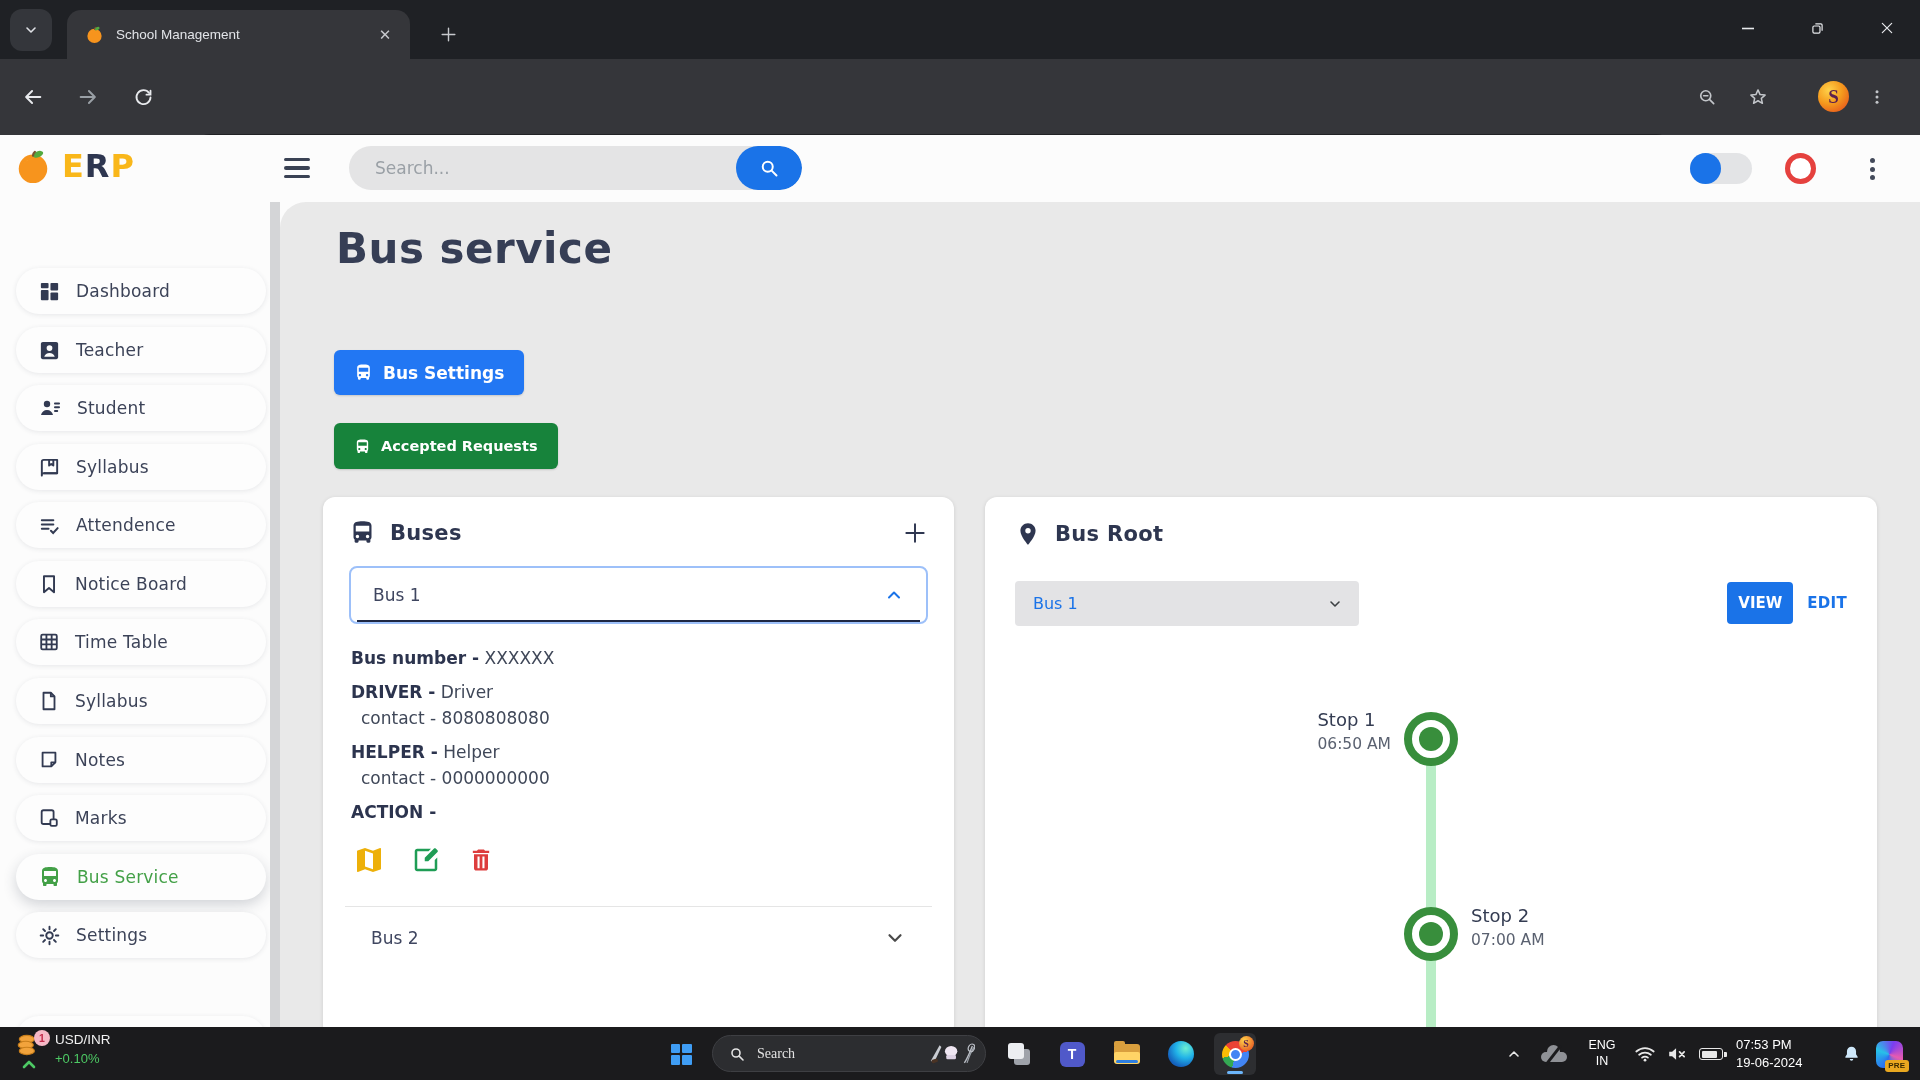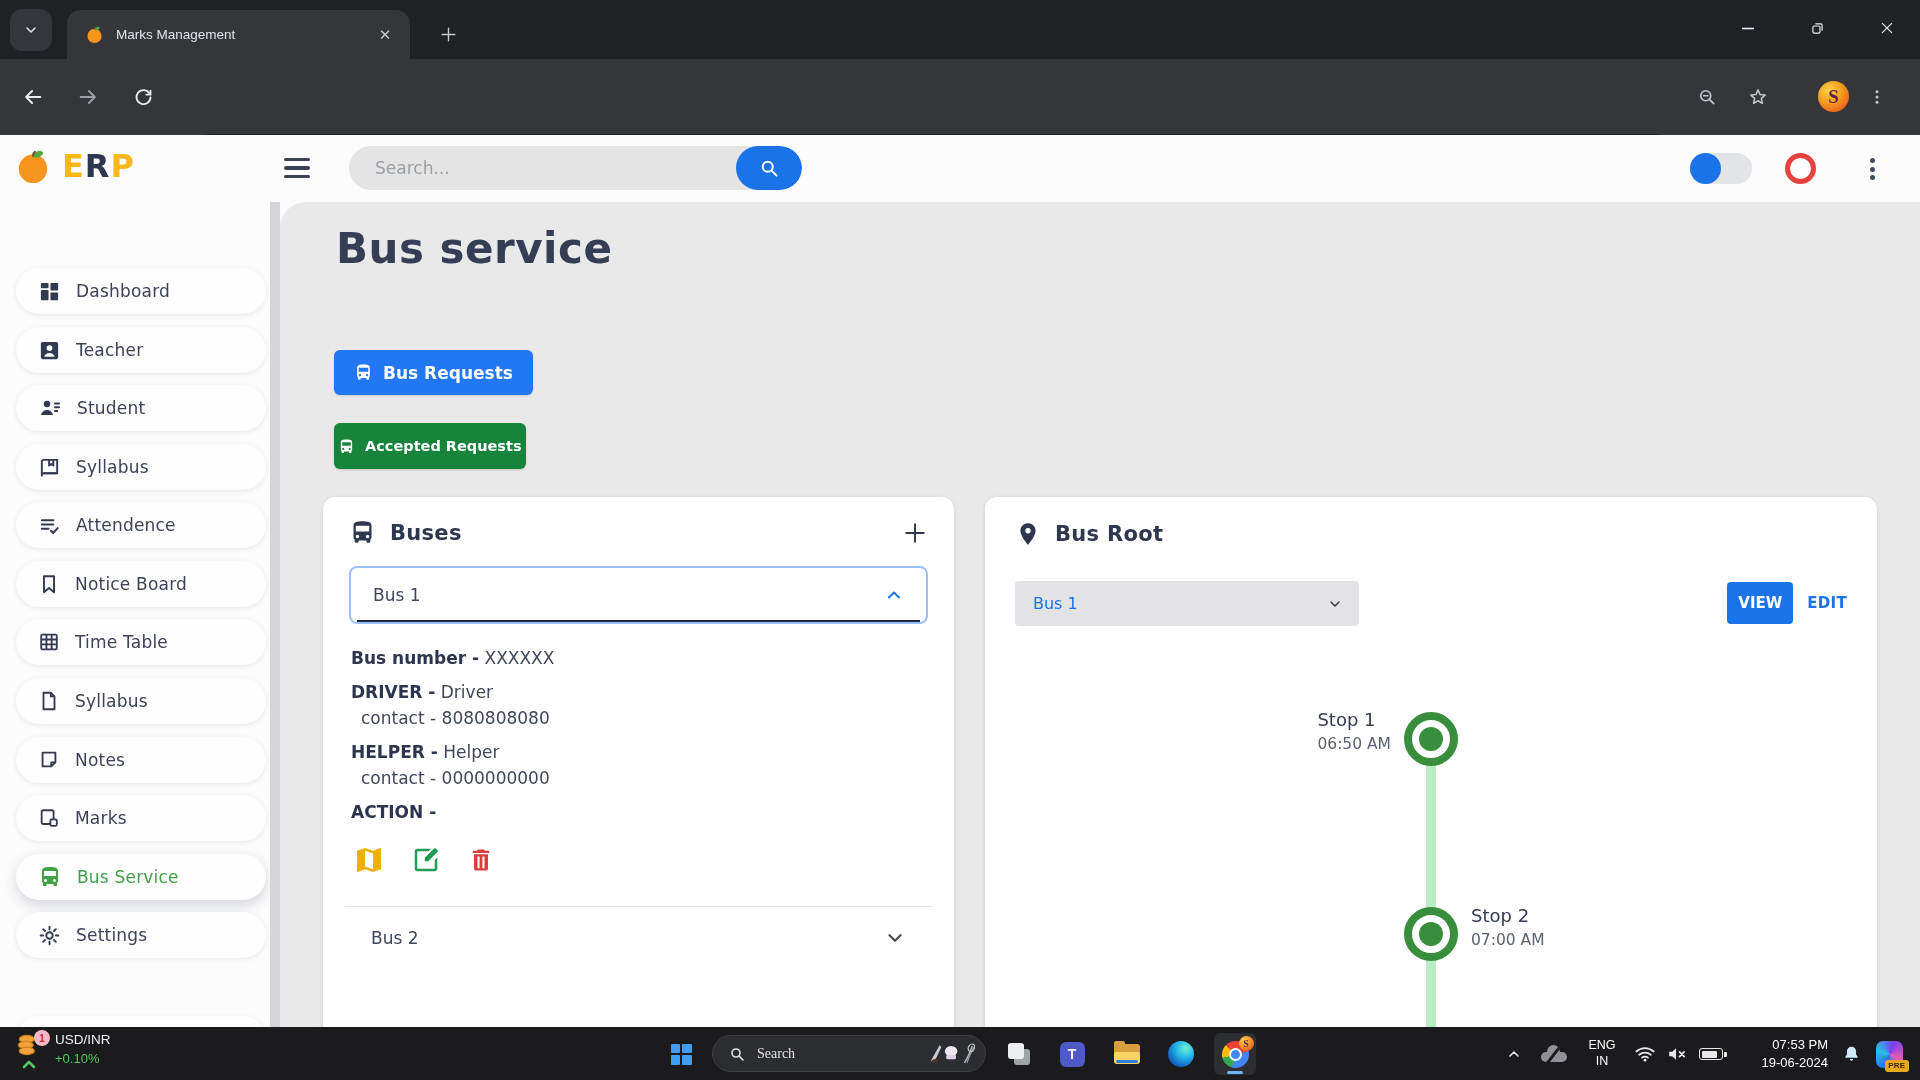--- a/index.html
+++ b/index.html
@@ -75,21 +75,21 @@
   #sb-scroll { position:absolute; right:0; top:0; width:10px; height:825px; background:#d4d5d7; }
 
   
   #main { position:absolute; left:280px; top:67px; width:1640px; height:825px; background:#e9e9e9;
     border-top-left-radius:26px; overflow:hidden; font-family:"DejaVu Sans", sans-serif; }
   #page-title { position:absolute; left:56px; top:22px; font-size:42px; font-weight:700; color:#363e55;
     letter-spacing:.5px; }
   .pill-btn { position:absolute; display:inline-flex; align-items:center; gap:10px; border-radius:6px;
     color:#fff; font-weight:700; cursor:pointer; box-shadow:0 1px 2px rgba(0,0,0,.15); }
   #btn-bus-req { left:54px; top:148px; height:45px; padding:0 20px; background:#2277f3; font-size:17px; }
-  #btn-acc-req { left:54px; top:221px; height:46px; padding:0 4px; background:#17833b; font-size:14.5px; }
+  #btn-acc-req { left:54px; top:221px; height:46px; padding:0 20px; background:#17833b; font-size:14.5px; }
 
   
   #buses-card { position:absolute; left:43px; top:295px; width:631px; height:540px; background:#fff;
     border-radius:12px; box-shadow:0 1px 4px rgba(0,0,0,.12); padding:22px 26px 0; }
   .card-head { display:flex; align-items:center; color:#2e3650; }
   .card-head .ct { font-size:21px; font-weight:600; margin-left:14px; flex:1; letter-spacing:.3px; }
   #acc-bus1 { margin-top:20px; height:58px; border:2px solid #9dc0f9; border-radius:8px; position:relative;
     display:flex; align-items:center; padding:0 22px; cursor:pointer; }
   #acc-bus1::after { content:""; position:absolute; left:6px; right:6px; bottom:0; height:2.5px;
     background:#1d2742; }
@@ -181,21 +181,21 @@
     background:#6cb5f9; }
   .tray-btn { position:absolute; top:10px; height:34px; display:flex; align-items:center;
     justify-content:center; cursor:pointer; }
   #tr-chev { left:1500px; width:28px; }
   #tr-cloud { left:1538px; width:32px; }
   #tr-lang { left:1582px; width:40px; flex-direction:column; font-size:12.5px; line-height:1.25; color:#fff;
     text-align:center; }
   #tr-wifi { left:1630px; width:30px; }
   #tr-vol { left:1662px; width:30px; }
   #tr-batt { left:1694px; width:34px; }
-  #tr-clock { left:1736px; width:92px; flex-direction:column; align-items:flex-end; color:#fff;
+  #tr-clock { left:1736px; width:92px; flex-direction:column; align-items:flex-start; color:#fff;
     font-size:13px; line-height:1.4; }
   #tr-bell { left:1836px; width:30px; }
   #tr-copilot { left:1872px; width:34px; }
   #copilot-ic { position:relative; width:27px; height:27px; border-radius:7px;
     background:conic-gradient(from 200deg, #2b6df0, #27c2e8, #7a3df0, #e85bb0, #2b6df0); }
   #copilot-pre { position:absolute; right:-6px; bottom:-4px; background:#e9a820; color:#3a2a00;
     font-size:8px; font-weight:bold; padding:1.5px 3px; border-radius:3px; letter-spacing:.3px; }
   .batt { position:relative; width:24px; height:12px; border:1.5px solid #e8e8e8; border-radius:3px; }
   .batt::after { content:""; position:absolute; right:-4.5px; top:2.5px; width:2.5px; height:5px;
     background:#e8e8e8; border-radius:0 1px 1px 0; }
@@ -382,21 +382,21 @@
 <div id="tabstrip">
   <div id="tab-search-btn">
     <svg class="ic" width="16" height="16">
         <use href="#i-chev"></use>
       </svg>
   </div>
   <div id="active-tab">
     <svg class="ic" width="19" height="19">
         <use href="#i-orange"></use>
       </svg>
-    <span id="tab-title">Marks Management</span>
+    <span id="tab-title">School Management</span>
     <span id="tab-close">✕</span>
   </div>
   <div id="newtab-btn">
     <svg class="ic" width="19" height="19">
         <use href="#i-plus"></use>
       </svg>
   </div>
   <div class="wctl" id="win-min">
     <svg class="ic" width="16" height="16">
         <path d="M2 8.5h12" stroke="#e8eaed" stroke-width="1.6"></path>
@@ -571,21 +571,21 @@
     <div id="sb-scroll"></div>
   </div>
 
   <div id="main">
     <h1 id="page-title">Bus service</h1>
 
     <div class="pill-btn" id="btn-bus-req">
       <svg class="ic" width="19" height="19">
           <use href="#i-bus"></use>
         </svg>
-      <span>Bus Requests</span>
+      <span>Bus Settings</span>
     </div>
     <div class="pill-btn" id="btn-acc-req">
       <svg class="ic" width="17" height="17">
           <use href="#i-bus"></use>
         </svg>
       <span>Accepted Requests</span>
     </div>
 
     <div id="buses-card">
       <div class="card-head">

